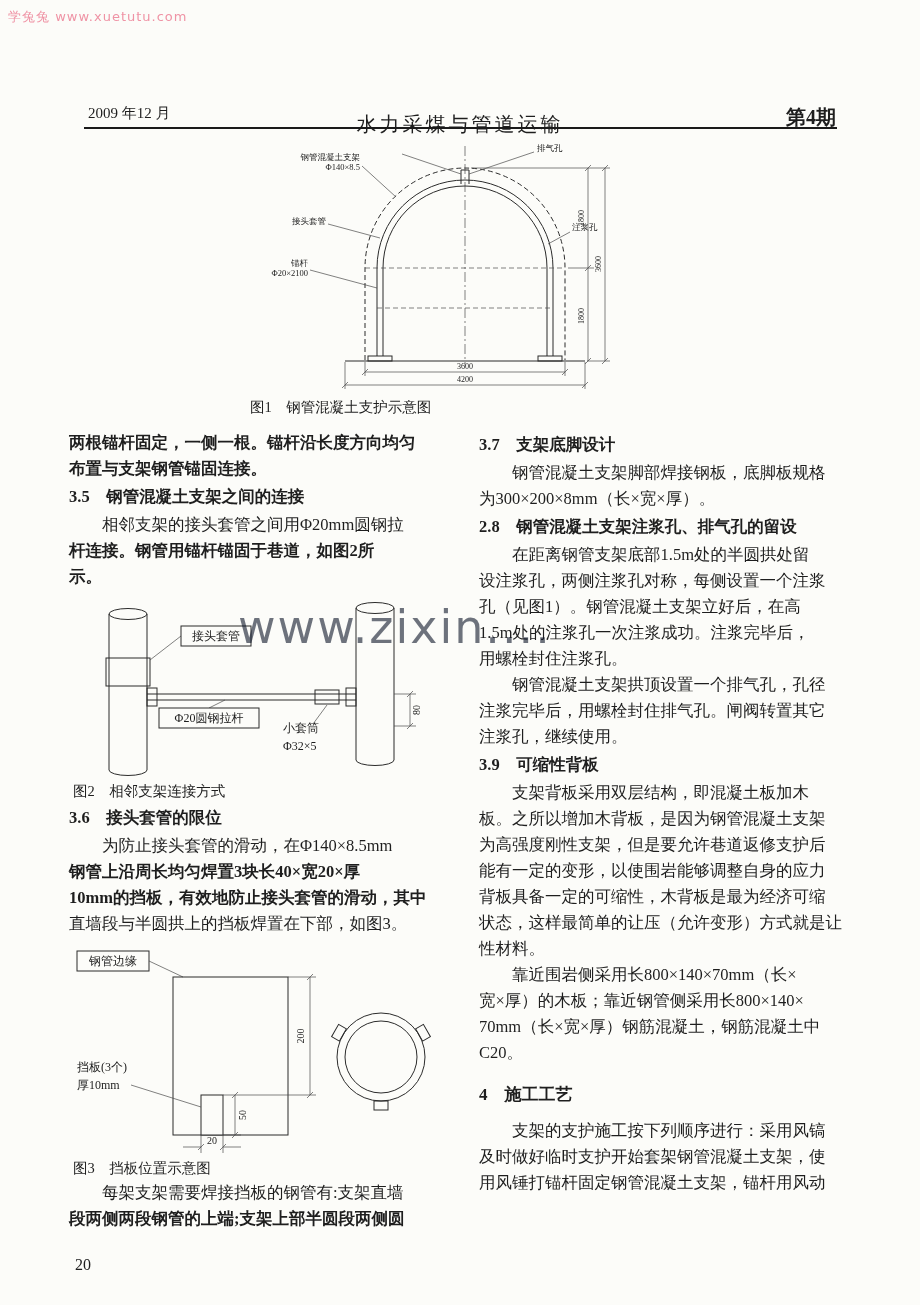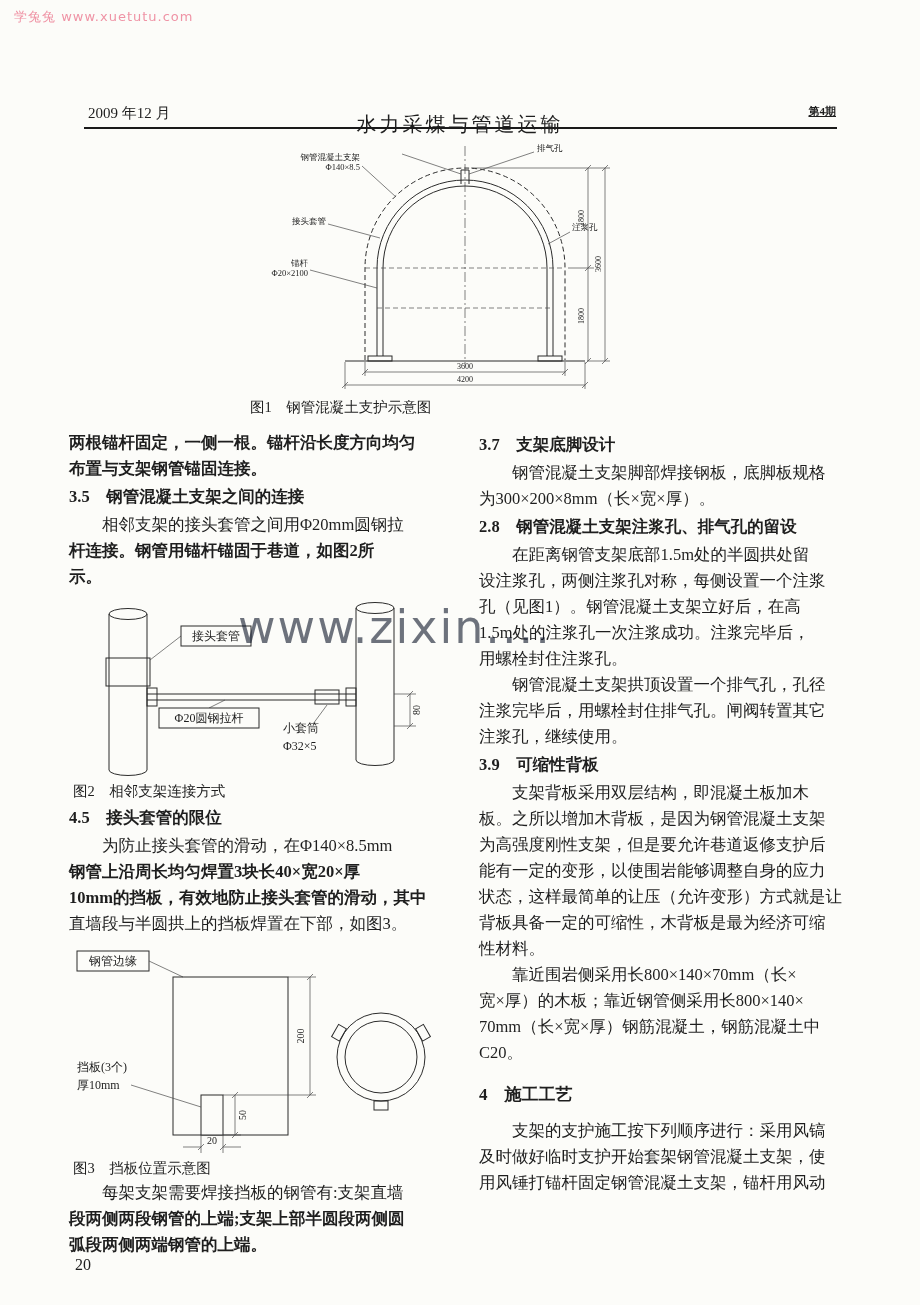--- a/index.html
+++ b/index.html
@@ -1,26 +1,26 @@
 <!DOCTYPE html>
 <html><head>
 <meta charset="utf-8">
 <style>
   html,body{margin:0;padding:0;}
   body{width:920px;height:1305px;background:#e9e9e7;font-family:"Liberation Serif","DejaVu Serif",serif;color:#1e1e1e;}
   .page{position:relative;width:920px;height:1305px;background:#fcfcf9;overflow:hidden;}
 
   
-  .wm-top{position:absolute;left:14px;top:8px;font-size:13px;color:#ef93a5;font-family:"DejaVu Sans",sans-serif;letter-spacing:1px;}
+  .wm-top{position:absolute;left:8px;top:8px;font-size:13px;color:#ef93a5;font-family:"DejaVu Sans",sans-serif;letter-spacing:1px;}
   .wm-center{position:absolute;left:238px;top:600px;font-size:46px;color:#0f172a;opacity:.6;font-family:"DejaVu Sans",sans-serif;letter-spacing:2px;z-index:4;pointer-events:none;}
 
   
   .hdr-date{position:absolute;left:88px;top:104px;font-size:15px;}
   .hdr-journal{position:absolute;left:0;right:0;top:103px;text-align:center;font-size:20px;letter-spacing:3px;margin-top:8px;}
-  .hdr-issue{position:absolute;right:84px;top:104px;font-size:11px;font-weight:bold;text-decoration:underline;}
+  .hdr-issue{position:absolute;right:84px;top:104px;font-size:20px;font-weight:bold;}
   .hdr-rule{position:absolute;left:84px;right:83px;top:127px;height:2px;background:#1a1a1a;}
 
   
   .fig1-wrap{position:absolute;left:250px;top:140px;width:440px;}
   .fig-caption{text-align:left;font-size:14.5px;margin-top:2px;width:100%;}
 
   
   .col{position:absolute;top:430px;}
   .col-left{left:69px;width:382px;}
   .col-right{left:479px;width:372px;}
@@ -187,21 +187,21 @@
           <line x1="321" y1="96" x2="343" y2="96"></line>
           <line x1="321" y1="128" x2="343" y2="128"></line>
           <line x1="337" y1="96" x2="337" y2="128"></line>
           <line x1="334" y1="99" x2="340" y2="93"></line>
           <line x1="334" y1="131" x2="340" y2="125"></line>
         </g>
         <text class="dim" transform="rotate(-90 347 112)" x="347" y="112" text-anchor="middle" style="font-size:10px">80</text>
       </svg>
       <div class="fig-caption">图2　相邻支架连接方式</div>
     </div>
-  <div class="heading">4.5　接头套管的限位</div>
+  <div class="heading">3.6　接头套管的限位</div>
       <div class="para">
         <div class="line">为防止接头套管的滑动，在Φ140×8.5mm</div>
         <div class="line b">钢管上沿周长均匀焊置3块长40×宽20×厚</div>
         <div class="line b">10mm的挡板，有效地防止接头套管的滑动，其中</div>
         <div class="line">直墙段与半圆拱上的挡板焊置在下部，如图3。</div>
       </div>
     <div class="fig">
       <svg width="362" height="212" viewBox="0 0 362 212">
 
         <rect class="labelbox" x="4" y="6" width="72" height="20"></rect>
@@ -255,21 +255,20 @@
           <g transform="rotate(240 308 112)">
               <rect x="301" y="156" width="14" height="9"></rect>
             </g>
         </g>
       </svg>
       <div class="fig-caption">图3　挡板位置示意图</div>
     </div>
   <div class="para">
         <div class="line">每架支架需要焊接挡板的钢管有:支架直墙</div>
         <div class="line b">段两侧两段钢管的上端;支架上部半圆段两侧圆</div>
-        <div class="line b">弧段两侧两端钢管的上端。</div>
       </div>
     </div>
   <div class="col col-right">
       <div class="heading">3.7　支架底脚设计</div>
       <div class="para">
         <div class="line">钢管混凝土支架脚部焊接钢板，底脚板规格</div>
         <div class="line">为300×200×8mm（长×宽×厚）。</div>
       </div>
       <div class="heading">2.8　钢管混凝土支架注浆孔、排气孔的留设</div>
       <div class="para">
@@ -283,22 +282,22 @@
         <div class="line">钢管混凝土支架拱顶设置一个排气孔，孔径</div>
         <div class="line">注浆完毕后，用螺栓封住排气孔。闸阀转置其它</div>
         <div class="line">注浆孔，继续使用。</div>
       </div>
       <div class="heading">3.9　可缩性背板</div>
       <div class="para">
         <div class="line">支架背板采用双层结构，即混凝土板加木</div>
         <div class="line">板。之所以增加木背板，是因为钢管混凝土支架</div>
         <div class="line">为高强度刚性支架，但是要允许巷道返修支护后</div>
         <div class="line">能有一定的变形，以使围岩能够调整自身的应力</div>
+        <div class="line">背板具备一定的可缩性，木背板是最为经济可缩</div>
         <div class="line">状态，这样最简单的让压（允许变形）方式就是让</div>
-        <div class="line">背板具备一定的可缩性，木背板是最为经济可缩</div>
         <div class="line">性材料。</div>
       </div>
       <div class="para">
         <div class="line">靠近围岩侧采用长800×140×70mm（长×</div>
         <div class="line">宽×厚）的木板；靠近钢管侧采用长800×140×</div>
         <div class="line">70mm（长×宽×厚）钢筋混凝土，钢筋混凝土中</div>
         <div class="line">C20。</div>
       </div>
       <div class="heading h1">4　施工工艺</div>
       <div class="para">

